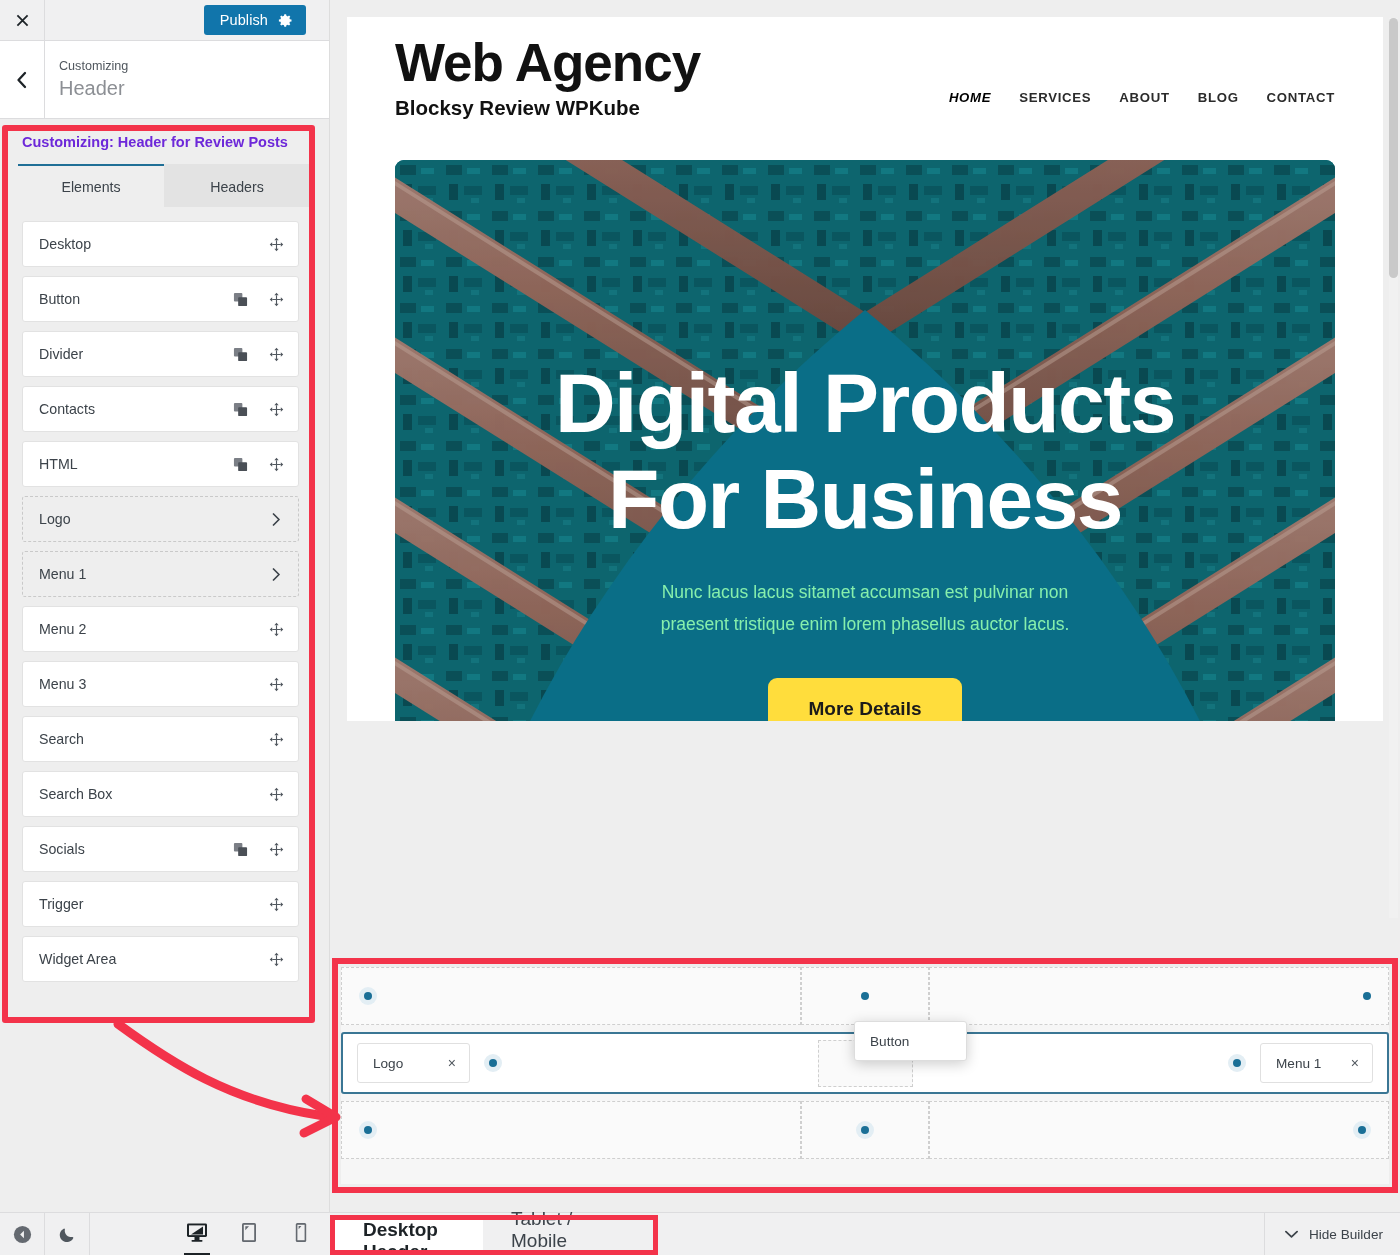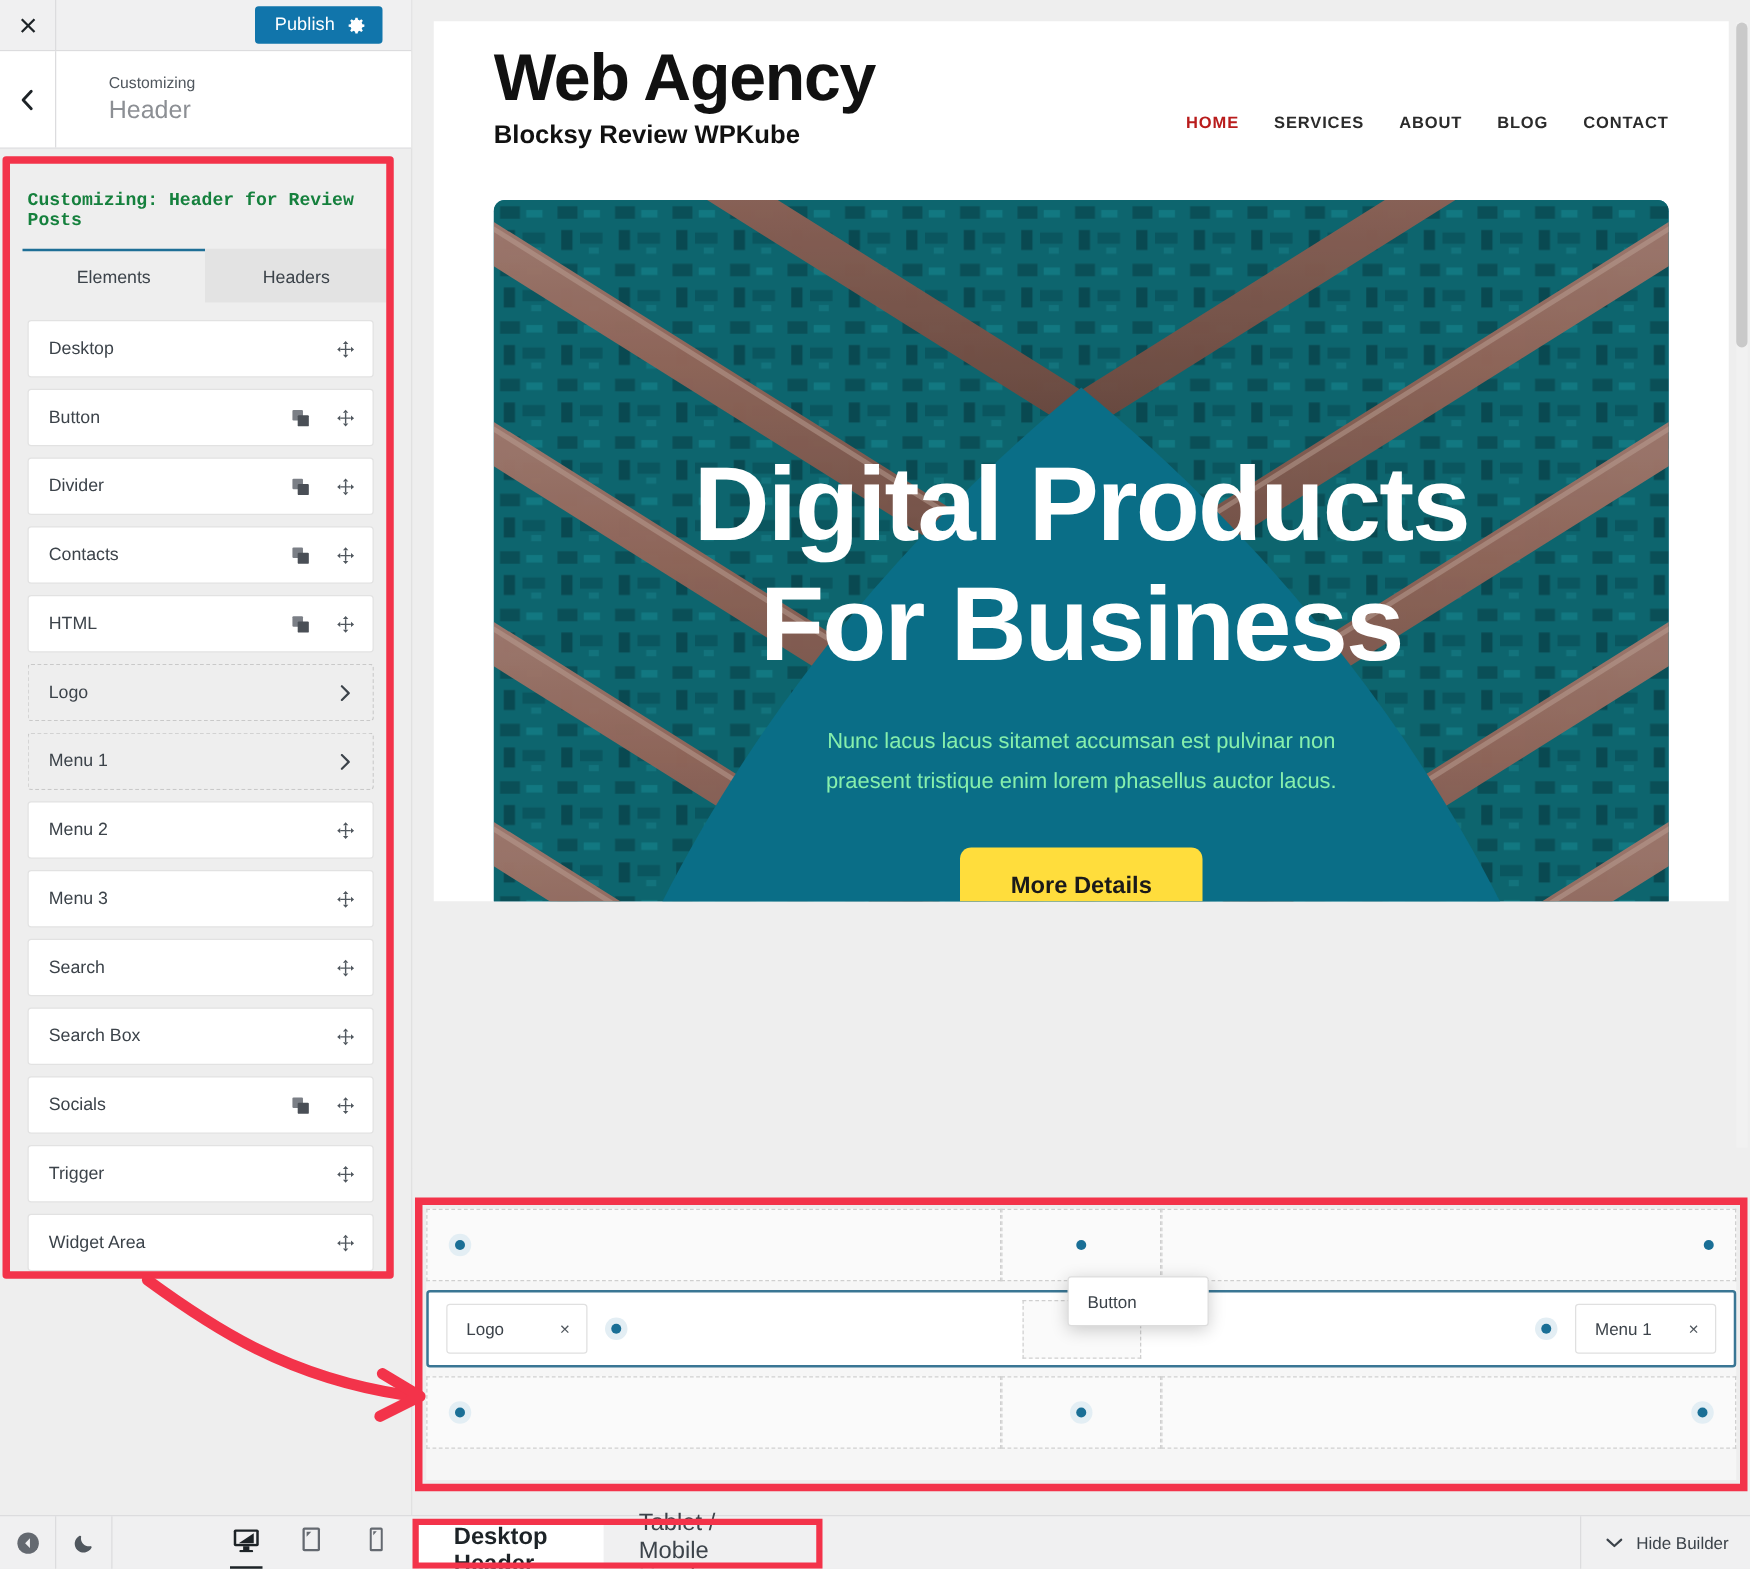--- a/index.html
+++ b/index.html
@@ -35,21 +35,21 @@
     display: flex; align-items: flex-end; gap: 10px;
     background: #1175ab; color: #fff;
     font-size: 14.5px; font-weight: 400;
     padding: 7px 13px 7px 16px; border-radius: 3px;
     cursor: pointer; letter-spacing: .1px;
   }
   .publish-btn .gear { width: 15px; height: 15px; display: inline-block; }
 
   .cust-header {
     height: 78px; background: #fff; border-bottom: 1px solid #dcdcde;
-    display: flex; align-items: center; gap: 28px;
+    display: flex; align-items: center;
   }
   .back-arrow {
     width: 45px; height: 100%; display: flex; align-items: center; justify-content: center;
     border-right: 1px solid #dcdcde; cursor: pointer;
   }
   .cust-titles { padding-left: 14px; }
   .cust-sub { font-size: 12.6px; color: #50575e; line-height: 1.5; }
   .cust-title { font-size: 20px; color: #8c8f94; font-weight: 400; line-height: 1.35; }
 
   
@@ -59,23 +59,22 @@
   .redbox {
     position: absolute; left: 2px; top: 5px; width: 313px; height: 898px;
     border: 6px solid #f3334a; border-radius: 3px;
     pointer-events: none; z-index: 5;
   }
   .panel-inner {
     position: absolute; left: 8px; top: 11px; width: 301px; height: 886px;
     background: #eeeeee; overflow: hidden;
   }
   .panel-heading {
-    font-size: 14.5px; font-weight: 700; color: #15803d;
-    padding: 22px 14px 14px 14px;
-    font-family: Liberation Mono, monospace;
+    font-size: 14.5px; font-weight: 700; color: #6d28d9;
+    padding: 3px 14px 14px 14px;
   }
   .tabs { display: flex; padding: 0 0 0 10px; }
   .tab {
     flex: 0 0 auto; width: 146px; text-align: center;
     padding: 13px 0 12px 0; font-size: 14.2px; color: #3c434a;
     background: #eeeeee; border-top: 2px solid transparent; cursor: pointer;
   }
   .tab.active { background: #eeeeee; border-top-color: #1f6f96; }
   .tab.inactive { background: #e3e3e3; }
 
@@ -113,21 +112,21 @@
   }
   .brand-sub { font-size: 20.5px; font-weight: 700; color: #111; margin-top: 5px; }
   .site-nav {
     margin-left: auto; display: flex; align-items: center; gap: 28px;
     padding-top: 73px;
   }
   .nav-link {
     font-size: 13.2px; font-weight: 700; letter-spacing: .7px;
     color: #2b2b2b; text-decoration: none; cursor: pointer;
   }
-  .nav-link.active { color: #b91c1c; }
+  .nav-link.active { color: #000000; font-style: italic; }
 
   
   .hero {
     position: relative; margin: 0 48px; height: 757px; border-radius: 9px;
     overflow: hidden; background: #0b6f86;
   }
   .hero-bg { position: absolute; inset: 0; }
   .hero-content {
     position: absolute; inset: 0; display: flex; flex-direction: column;
     align-items: center; padding-top: 196px; z-index: 3;

